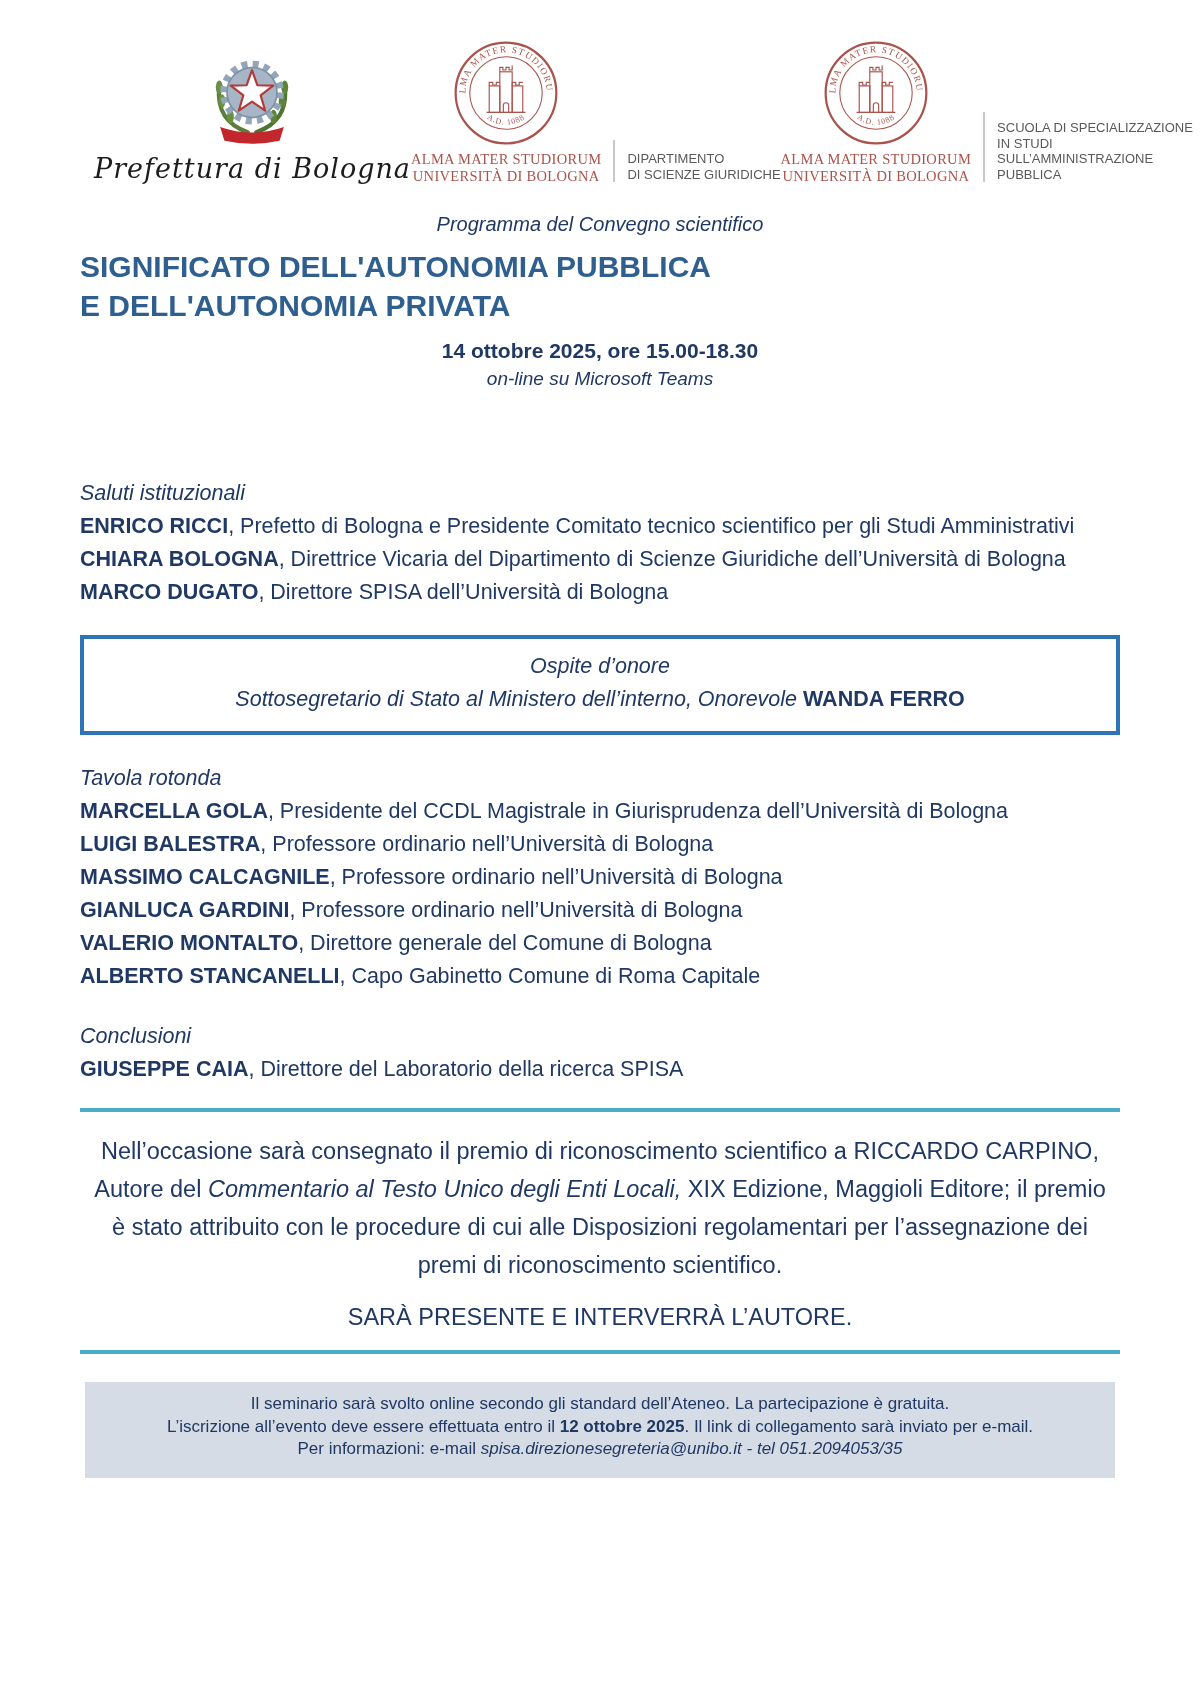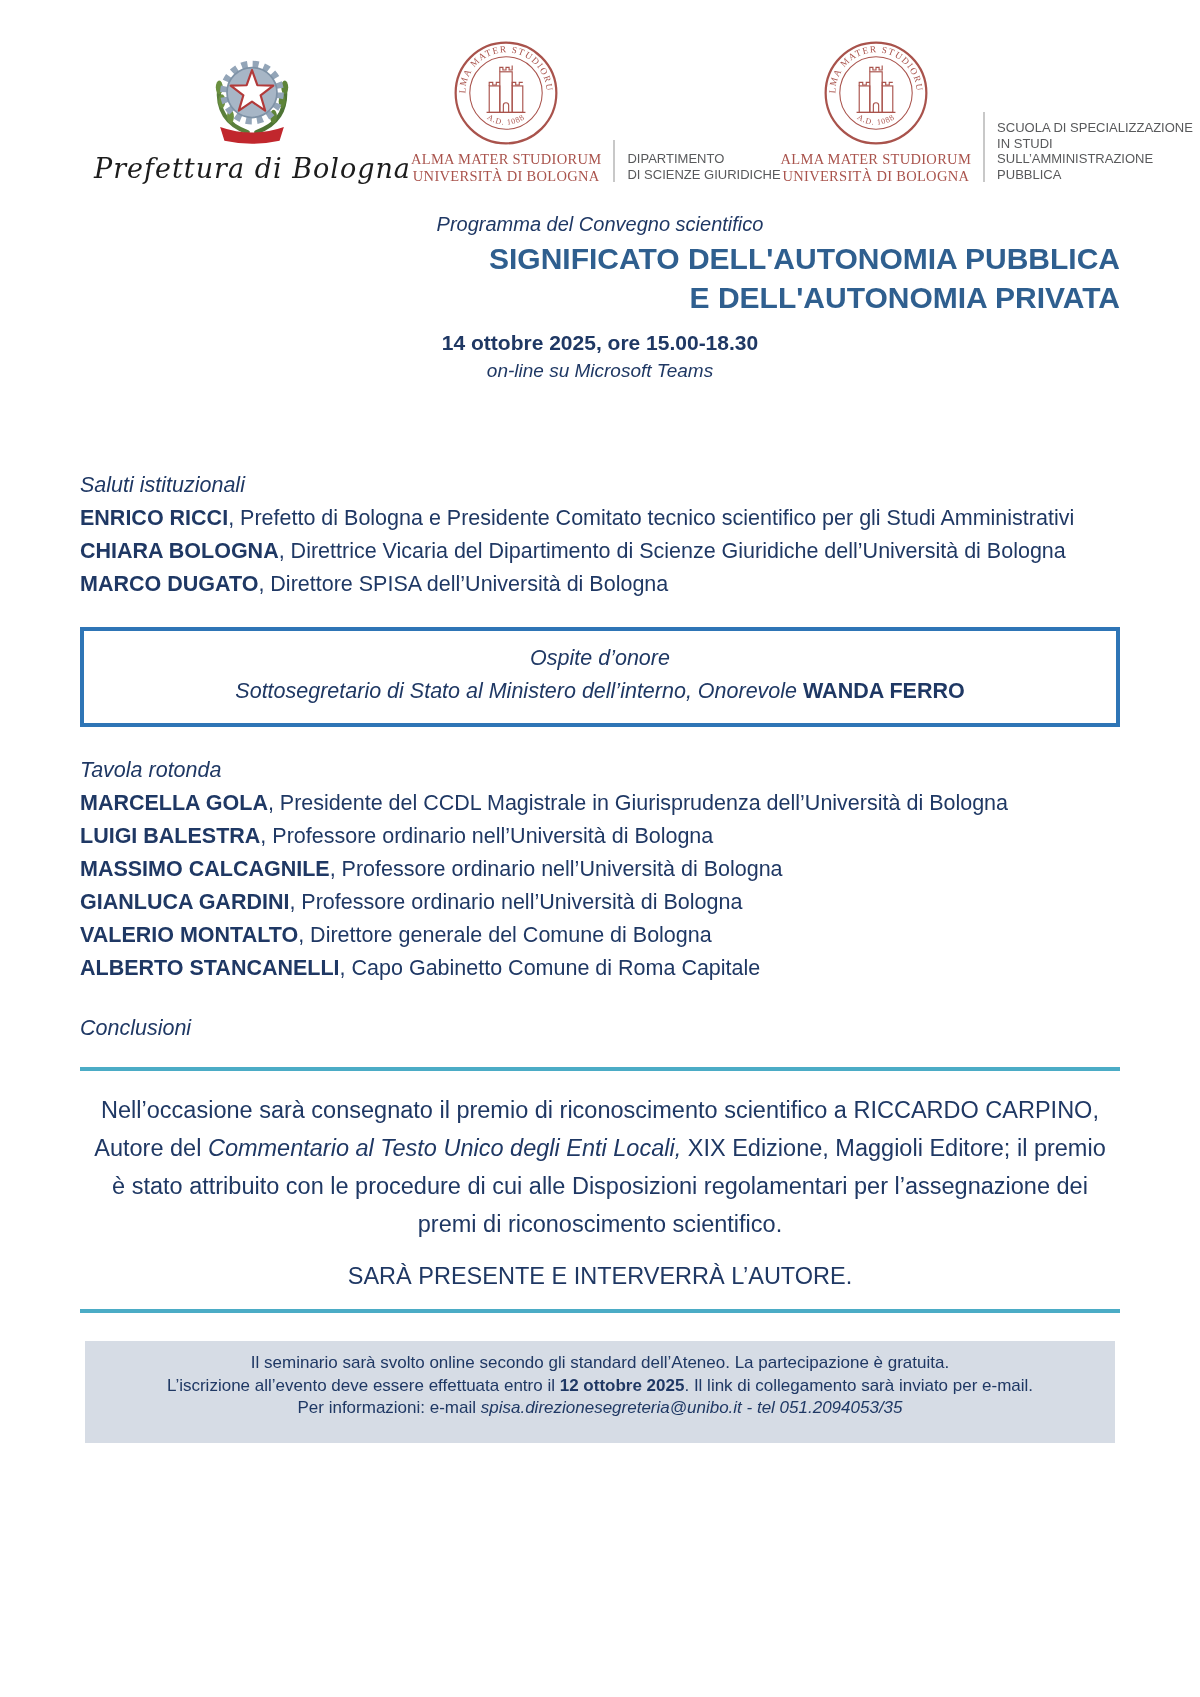--- a/index.html
+++ b/index.html
@@ -37,22 +37,22 @@
   .vdiv.h2{height:42px;}
   .vdiv.h4{height:70px;}
   .unit-text{
     font-size:13px;line-height:15.5px;color:var(--dept-gray);
     padding-bottom:3px;white-space:nowrap;
   }
 
   
   .kicker{text-align:center;font-style:italic;font-size:20px;margin-top:26px;line-height:26px;}
   .main-title{
-    text-align:right;font-weight:bold;font-size:30px;line-height:39px;
-    color:var(--title-blue);margin-top:2px;
+    text-align:left;font-weight:bold;font-size:30px;line-height:39px;
+    color:var(--title-blue);margin-top:10px;
   }
   .datetime{text-align:center;font-weight:bold;font-size:21px;margin-top:13px;line-height:26px;}
   .platform{text-align:center;font-style:italic;font-size:19px;margin-top:3px;line-height:24px;}
 
   
   .section-heading{font-style:italic;font-size:21.5px;line-height:33px;margin:0;}
   .mt-saluti{margin-top:86px;}
   .mt-sec{margin-top:27px;}
   .speaker{margin:0;text-align:justify;font-size:21.5px;line-height:33px;}
   .speaker .nm{font-weight:bold;}
@@ -71,21 +71,21 @@
   .div-2{margin-top:12px;}
 
   .premio{
     text-align:center;font-size:23.5px;line-height:38px;margin:20px 0 0;
     padding:0 6px;
   }
   .premio .it{font-style:italic;}
   .premio-final{text-align:center;font-size:23.5px;line-height:38px;margin:14px;}
 
   .footer-box{
-    background:var(--footer-bg);margin:28px 5px 0;padding:11px 26px 23px;
+    background:var(--footer-bg);margin:28px 5px 0;padding:11px 26px 17px;
     text-align:center;font-size:17px;line-height:22.5px;
   }
   .f-line{white-space:nowrap;}
   .f-link{text-decoration:underline;color:inherit;cursor:pointer;}
   .f-bold{font-weight:bold;}
   .f-it{font-style:italic;}
 </style>
 </head>
 <body>
 
@@ -227,20 +227,21 @@
   <p class="speaker"><span class="nm">GIANLUCA GARDINI</span><span>, Professore ordinario nell’Università di Bologna</span></p>
 
   <p class="speaker"><span class="nm">VALERIO MONTALTO</span><span>, Direttore generale del Comune di Bologna</span></p>
 
   <p class="speaker"><span class="nm">ALBERTO STANCANELLI</span><span>, Capo Gabinetto Comune di Roma Capitale</span></p>
 </div>
 
   <p class="section-heading mt-sec">Conclusioni</p>
   <div>
 
+  <p class="speaker"><span class="nm">GIUSEPPE CAIA</span><span>, Direttore del Laboratorio della ricerca SPISA</span></p>
 </div>
 
   <div class="divider div-1"></div>
   <p class="premio"><span>Nell’occasione sarà consegnato il premio di riconoscimento scientifico a RICCARDO CARPINO, Autore del </span><span class="it">Commentario al Testo Unico degli Enti Locali,</span><span> XIX Edizione, Maggioli Editore; il premio è stato attribuito con le procedure di cui alle Disposizioni regolamentari per l’assegnazione dei premi di riconoscimento scientifico.</span></p>
   <p class="premio-final">SARÀ PRESENTE E INTERVERRÀ L’AUTORE.</p>
   <div class="divider div-2"></div>
 
   <div class="footer-box">
     <div class="f-line">Il seminario sarà svolto online secondo gli standard dell’Ateneo. La partecipazione è gratuita.</div>
     <div class="f-line"><span>L’iscrizione all’evento deve essere effettuata entro il </span><span class="f-bold">12 ottobre 2025</span><span>. Il link di collegamento sarà inviato per e-mail.</span></div>

